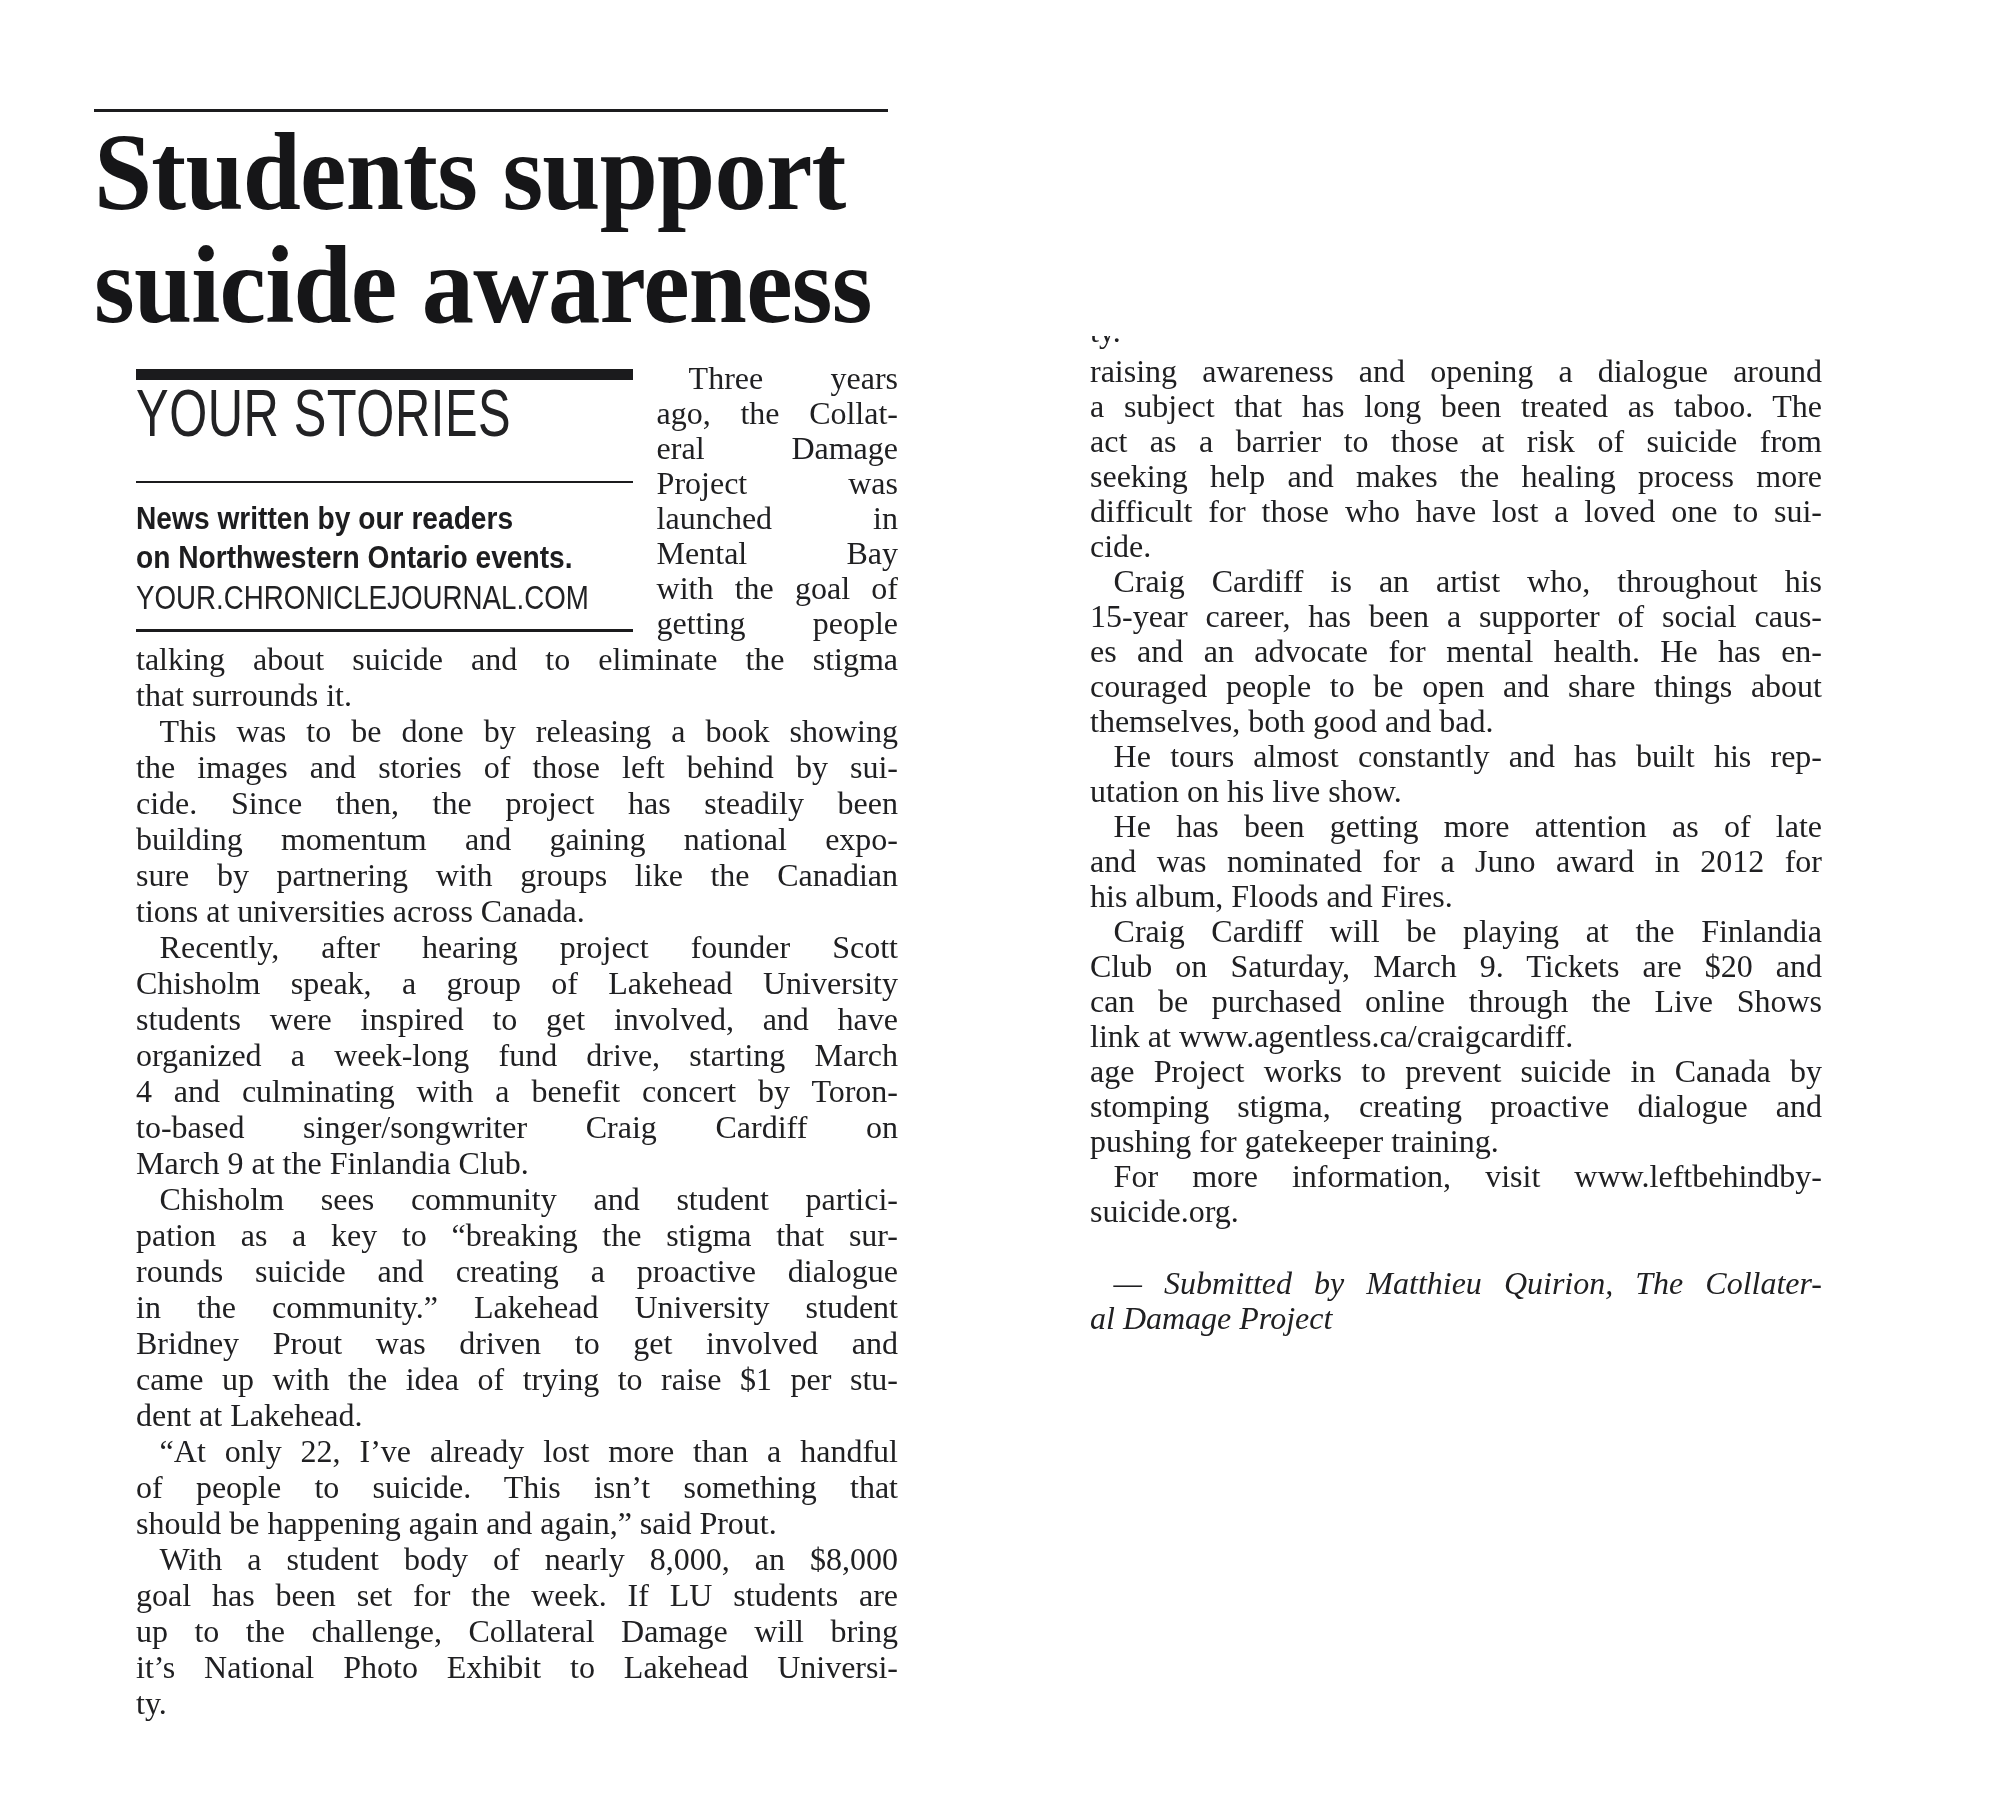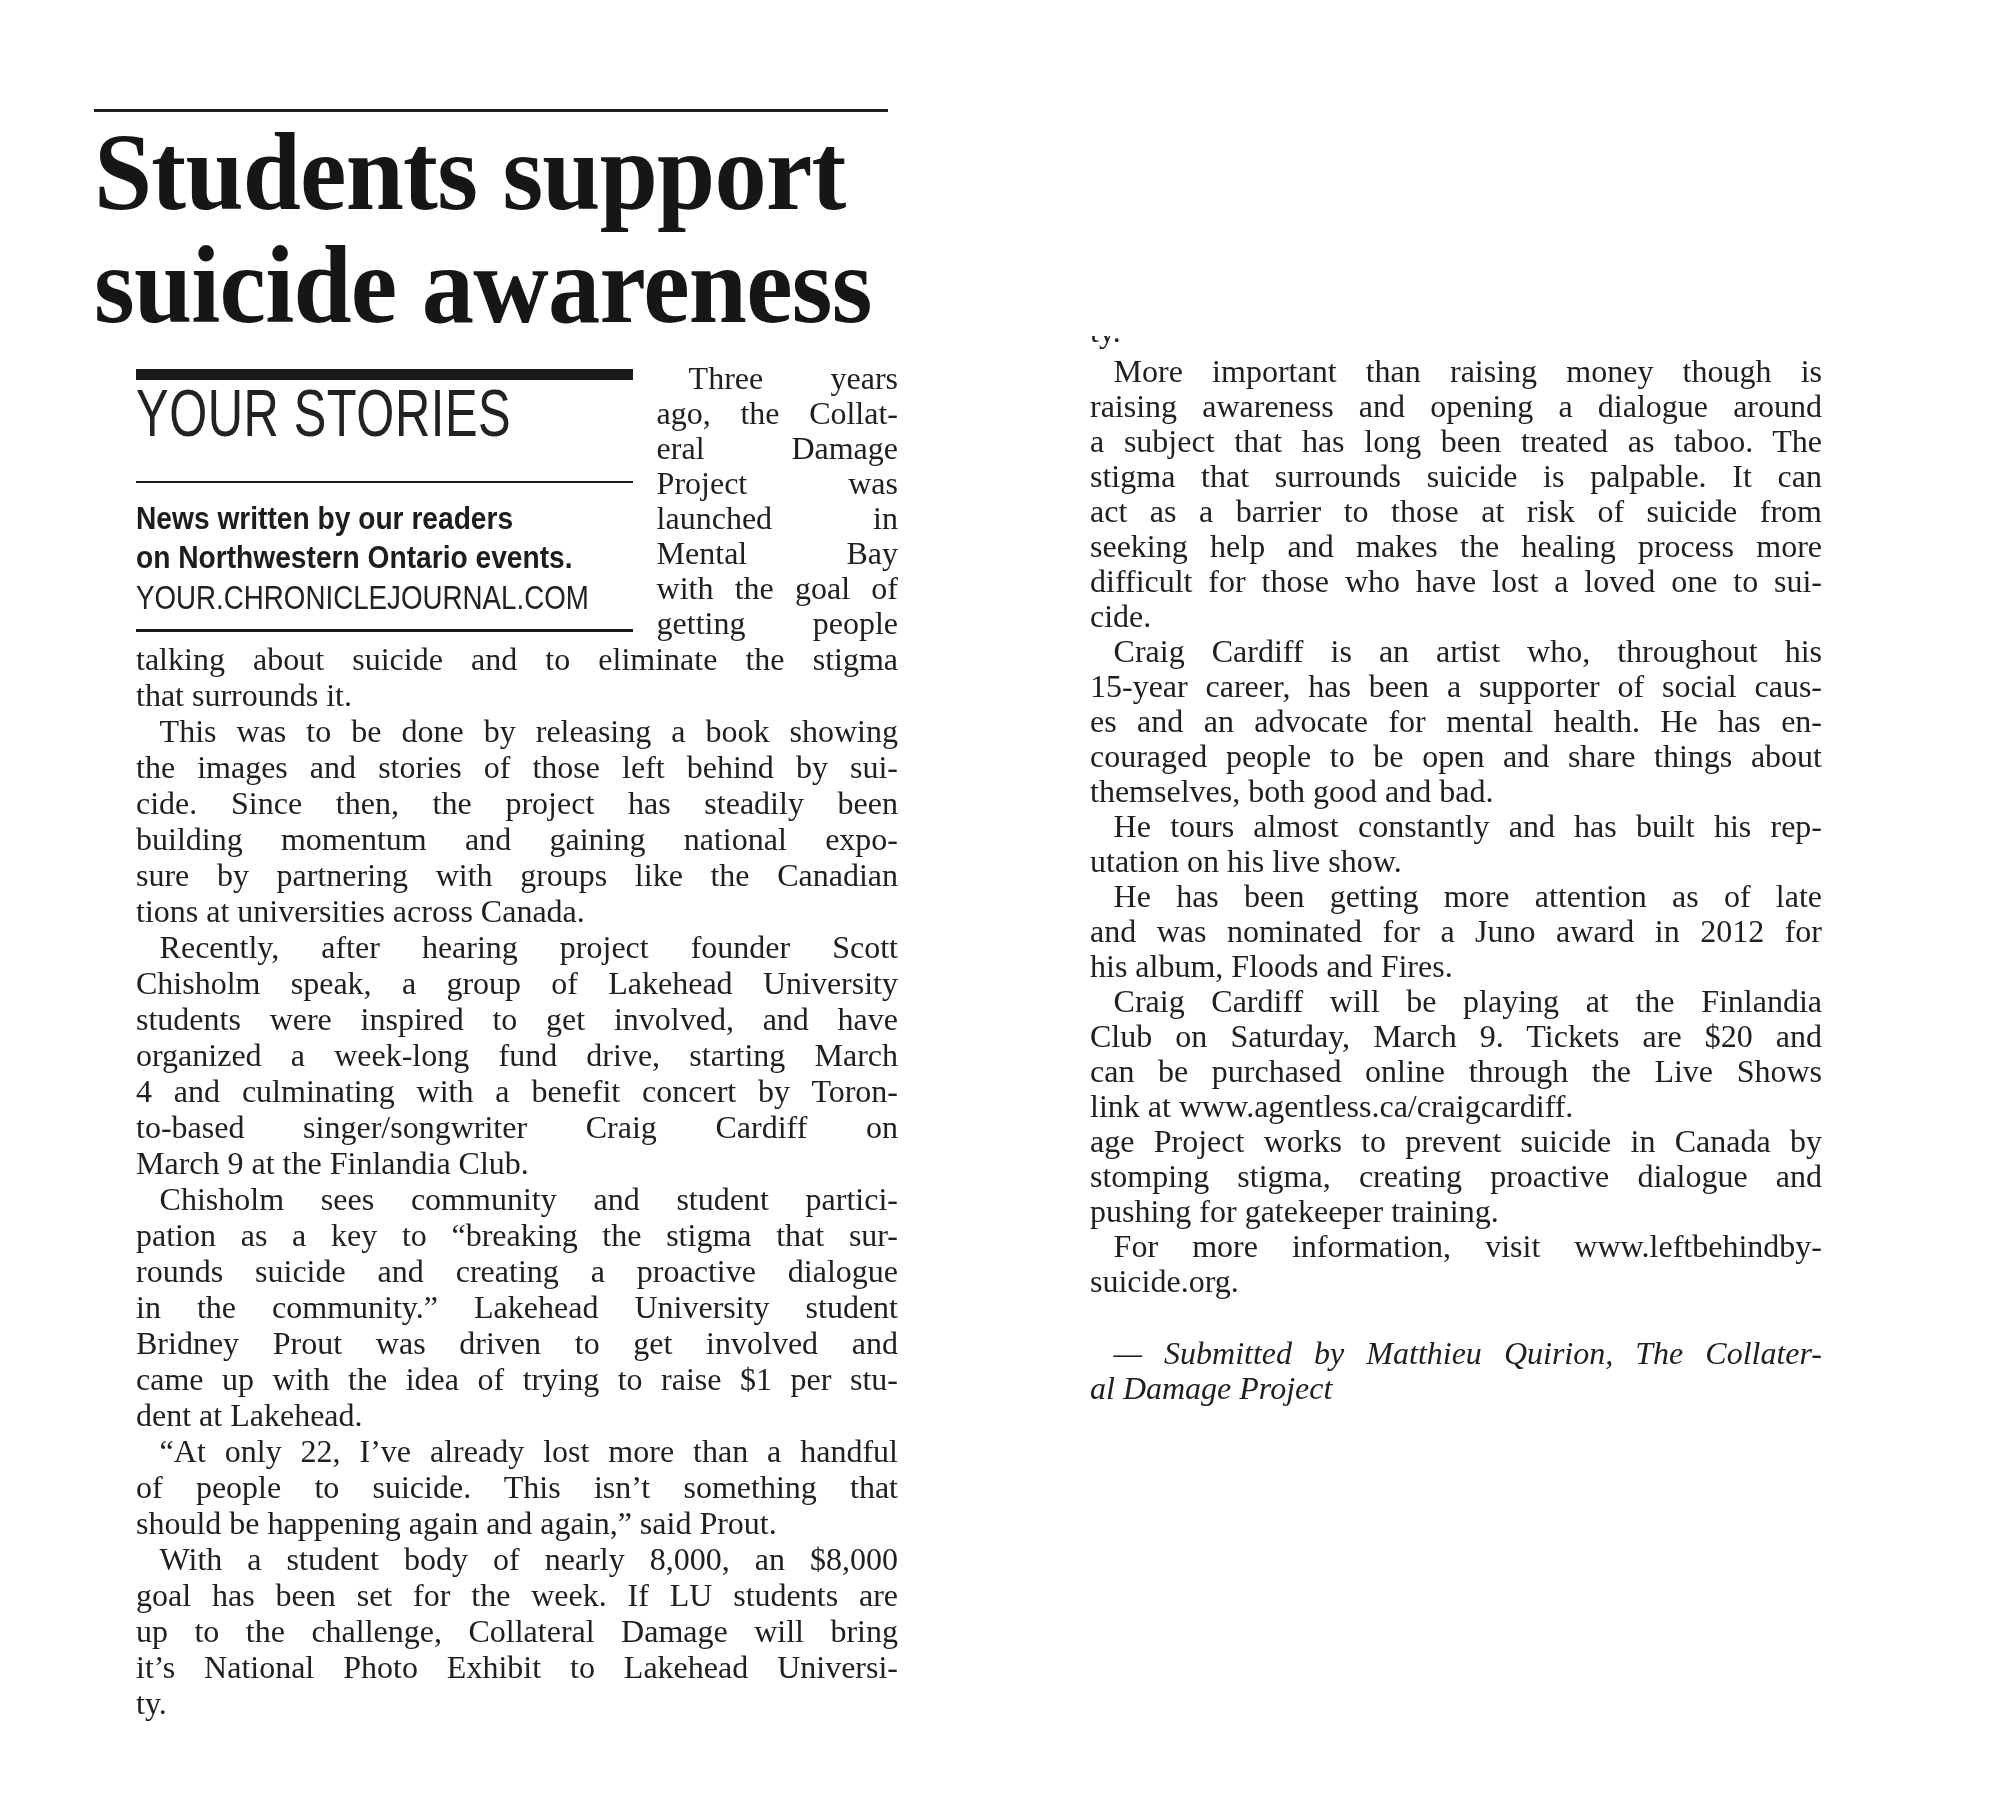--- a/index.html
+++ b/index.html
@@ -135,24 +135,22 @@
         <div class="bl">it’s National Photo Exhibit to Lakehead Universi-</div>
         <div class="bl last">ty.</div>
       </div>
   </div>
 
   <div class="right-col">
     <div class="fragment">
       <span>ty.</span>
     </div>
     <div id="right-paras">
-        <div class="bl ind">More important than raising money though is</div>
         <div class="bl">raising awareness and opening a dialogue around</div>
         <div class="bl">a subject that has long been treated as taboo. The</div>
-        <div class="bl">stigma that surrounds suicide is palpable. It can</div>
         <div class="bl">act as a barrier to those at risk of suicide from</div>
         <div class="bl">seeking help and makes the healing process more</div>
         <div class="bl">difficult for those who have lost a loved one to sui-</div>
         <div class="bl last">cide.</div>
         <div class="bl ind">Craig Cardiff is an artist who, throughout his</div>
         <div class="bl">15-year career, has been a supporter of social caus-</div>
         <div class="bl">es and an advocate for mental health. He has en-</div>
         <div class="bl">couraged people to be open and share things about</div>
         <div class="bl last">themselves, both good and bad.</div>
         <div class="bl ind">He tours almost constantly and has built his rep-</div>

